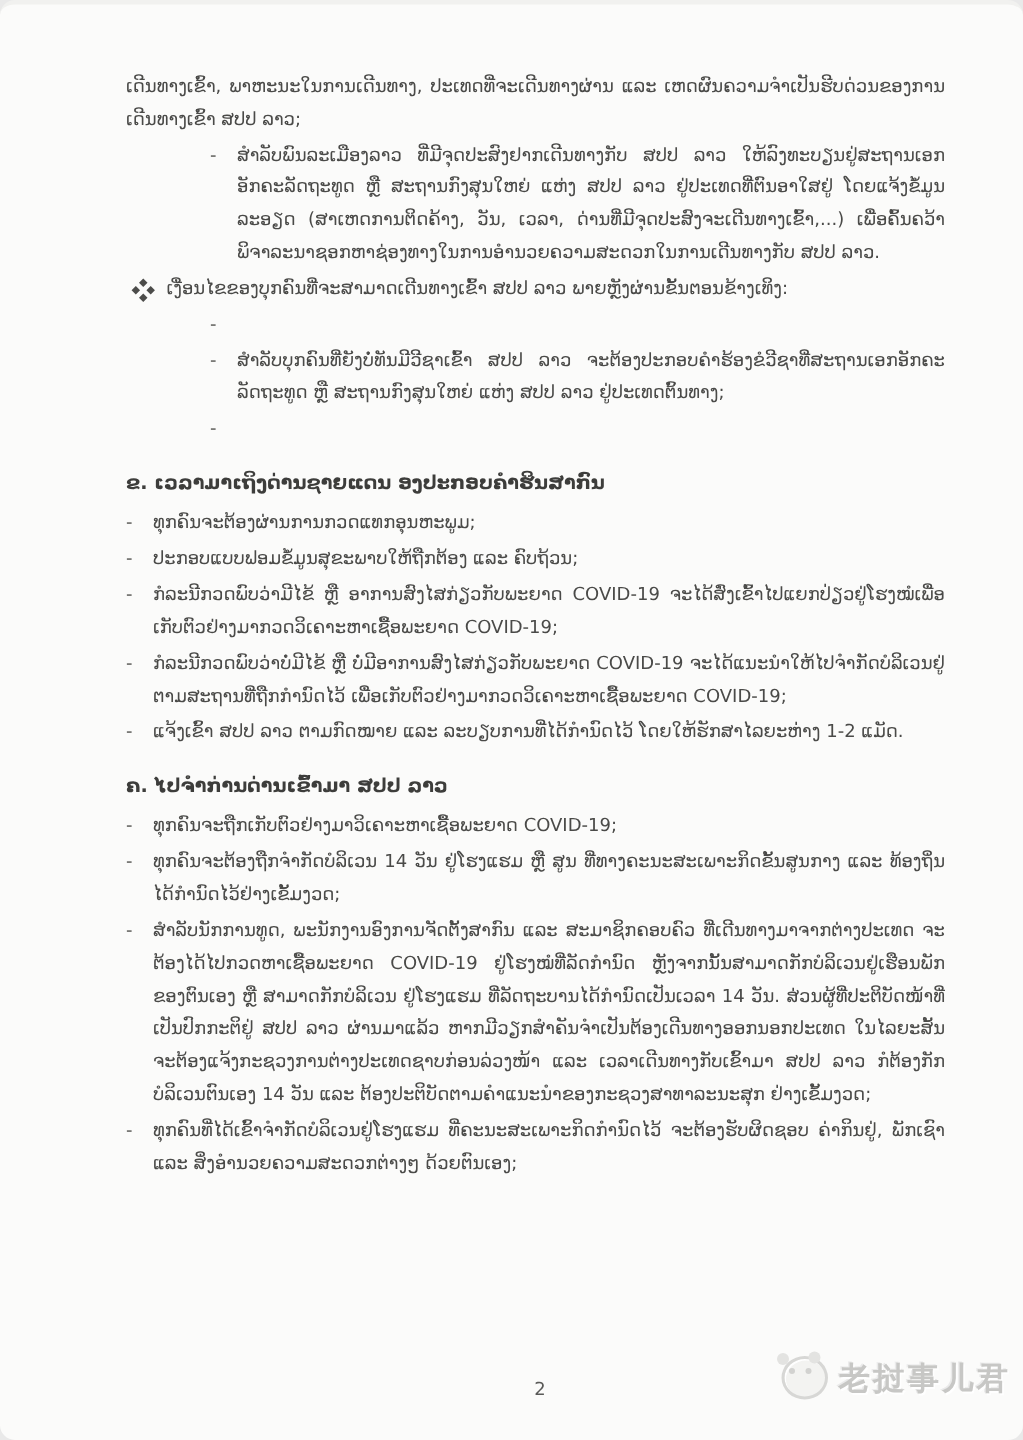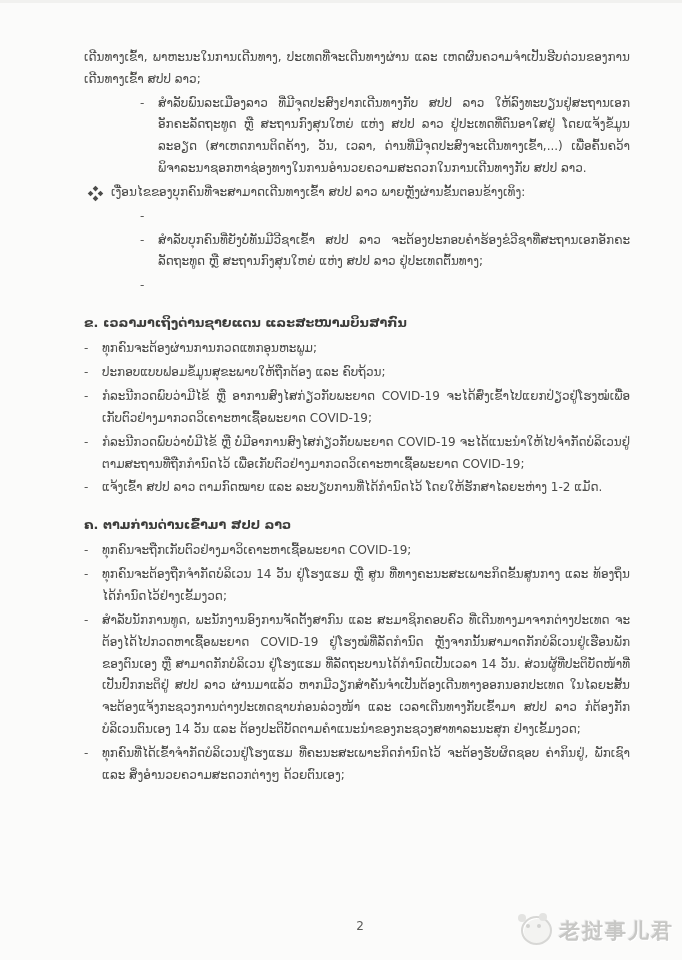--- a/index.html
+++ b/index.html
@@ -8,20 +8,21 @@
     width:682px;height:960px;
     margin:0 auto;
     background:#fbfbfa;
     border-top:3px solid #f1f1ef;
     box-sizing:border-box;
     overflow:hidden;
     font-family:"DejaVu Sans", sans-serif;
     color:#4a4a48;
     font-size:12px;
     line-height:1.82;
+    border-radius:10px;
   }
   .content{
     padding:44px 52px 0 84px;
     text-align:justify;
   }
   .content p{margin:0;}
   .cont{margin-left:70px;}
   .row{display:flex;align-items:flex-start;margin-top:2px;}
   .row .marker{flex:none;width:18px;color:#5a5a58;}
   .row p{flex:1;}
@@ -44,21 +45,21 @@
     font-size:12.8px;
     font-weight:bold;
     color:#3d3d3b;
     text-align:left;
   }
   .pagenum{
     position:absolute;bottom:22px;left:30px;width:660px;
     text-align:center;font-size:12px;color:#5a5a58;
   }
   .watermark{
-    position:absolute;right:8px;bottom:10px;
+    position:absolute;right:8px;bottom:22px;
     display:flex;align-items:center;gap:7px;
     color:#c9c9c7;
     user-select:none;
   }
   .wm-logo{
     flex:none;position:relative;
     width:27px;height:25px;
     border:2px solid #d7d7d5;
     border-radius:50%;
     background:#f3f3f1;
@@ -102,21 +103,21 @@
       <span class="marker">-</span>
     </div>
     <div class="row indent2">
       <span class="marker">-</span>
       <p>ສຳລັບບຸກຄົນທີ່ຍັງບໍ່ທັນມີວີຊາເຂົ້າ ສປປ ລາວ ຈະຕ້ອງປະກອບຄຳຮ້ອງຂໍວີຊາທີ່ສະຖານເອກອັກຄະລັດຖະທູດ ຫຼື ສະຖານກົງສຸນໃຫຍ່ ແຫ່ງ ສປປ ລາວ ຢູ່ປະເທດຕົ້ນທາງ;</p>
     </div>
     <div class="row indent2">
       <span class="marker">-</span>
     </div>
 
-    <h3>ຂ. ເວລາມາເຖິງດ່ານຊາຍແດນ ແລະສະໜາມບິນສາກົນ</h3>
+    <h3>ຂ. ເວລາມາເຖິງດ່ານຊາຍແດນ ອງປະກອບຄຳຮິນສາກົນ</h3>
 
     <div class="row indent1">
       <span class="marker">-</span>
       <p>ທຸກຄົນຈະຕ້ອງຜ່ານການກວດແທກອຸນຫະພູມ;</p>
     </div>
     <div class="row indent1">
       <span class="marker">-</span>
       <p>ປະກອບແບບຟອມຂໍ້ມູນສຸຂະພາບໃຫ້ຖືກຕ້ອງ ແລະ ຄົບຖ້ວນ;</p>
     </div>
     <div class="row indent1">
@@ -125,21 +126,21 @@
     </div>
     <div class="row indent1">
       <span class="marker">-</span>
       <p>ກໍລະນີກວດພົບວ່າບໍ່ມີໄຂ້ ຫຼື ບໍ່ມີອາການສົງໄສກ່ຽວກັບພະຍາດ COVID-19 ຈະໄດ້ແນະນຳໃຫ້ໄປຈຳກັດບໍລິເວນຢູ່ຕາມສະຖານທີ່ຖືກກຳນົດໄວ້ ເພື່ອເກັບຕົວຢ່າງມາກວດວິເຄາະຫາເຊື້ອພະຍາດ COVID-19;</p>
     </div>
     <div class="row indent1">
       <span class="marker">-</span>
       <p>ແຈ້ງເຂົ້າ ສປປ ລາວ ຕາມກົດໝາຍ ແລະ ລະບຽບການທີ່ໄດ້ກຳນົດໄວ້ ໂດຍໃຫ້ຮັກສາໄລຍະຫ່າງ 1-2 ແມັດ.</p>
     </div>
 
-    <h3>ຄ. ຕາມກ່ານດ່ານເຂົ້າມາ ສປປ ລາວ</h3>
+    <h3>ຄ. ໄປຈຳກ່ານດ່ານເຂົ້າມາ ສປປ ລາວ</h3>
 
     <div class="row indent1">
       <span class="marker">-</span>
       <p>ທຸກຄົນຈະຖືກເກັບຕົວຢ່າງມາວິເຄາະຫາເຊື້ອພະຍາດ COVID-19;</p>
     </div>
     <div class="row indent1">
       <span class="marker">-</span>
       <p>ທຸກຄົນຈະຕ້ອງຖືກຈຳກັດບໍລິເວນ 14 ວັນ ຢູ່ໂຮງແຮມ ຫຼື ສູນ ທີ່ທາງຄະນະສະເພາະກິດຂັ້ນສູນກາງ ແລະ ທ້ອງຖິ່ນ ໄດ້ກຳນົດໄວ້ຢ່າງເຂັ້ມງວດ;</p>
     </div>
     <div class="row indent1">

